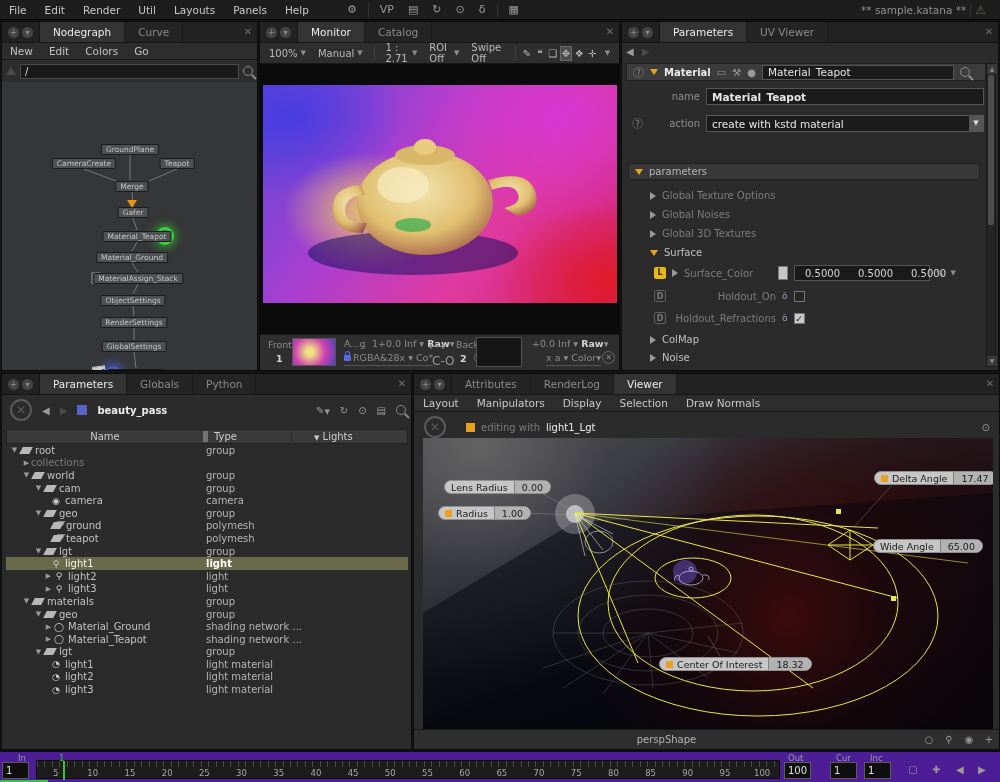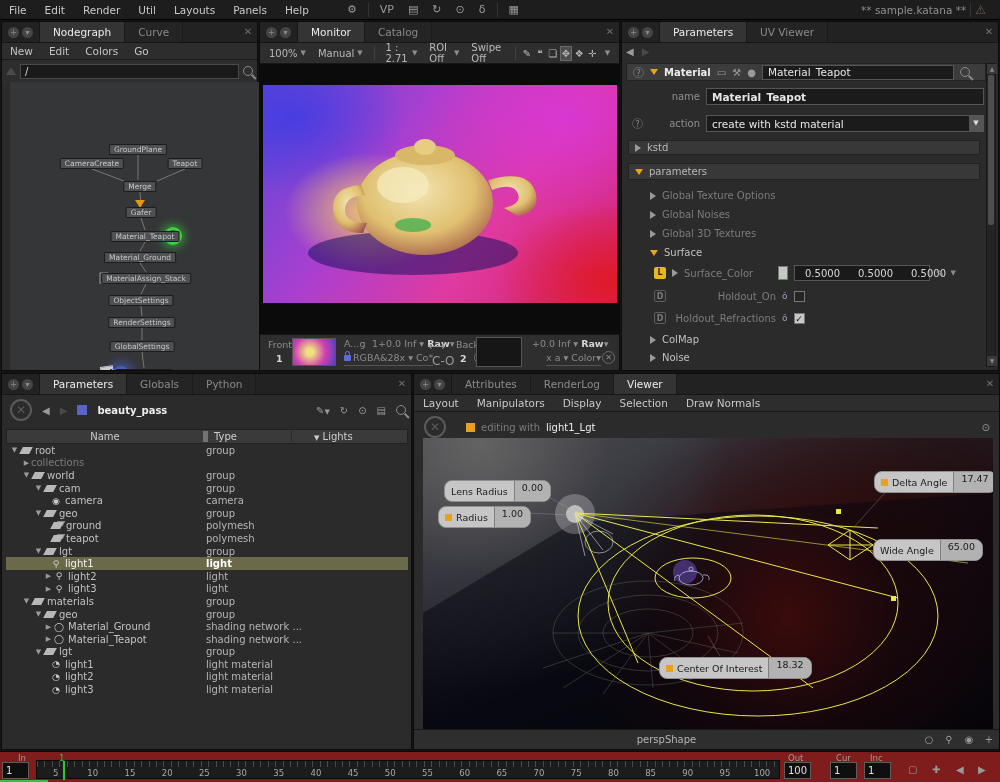--- a/index.html
+++ b/index.html
@@ -37,21 +37,21 @@
   
   #ng-menu { display:flex; height:17px; background:#2d2d2d; border-bottom:1px solid #1a1a1a; }
   #ng-menu span { padding:0 8px; line-height:17px; color:#c4c4c4; font-size:10.5px; }
   .ng-searchrow { height:22px; background:#2d2d2d; display:flex; align-items:center; padding:0 4px; gap:4px; }
   .tri-flag { width:0; height:0; border-left:5px solid transparent; border-right:5px solid transparent; border-bottom:8px solid #4a4a4a; }
   .ng-search { flex:1; height:15px; background:#1a1a1a; border:1px solid #4b4b4b;
     color:#ddd; font-size:10px; padding:0 4px; font-family:inherit; }
   .mag { width:10px; height:10px; border:1.5px solid #8a8a8a; border-radius:50%; position:relative; }
   .mag::after { content:""; position:absolute; width:6px; height:1.5px; background:#8a8a8a;
     transform:rotate(45deg); left:7px; top:9px; }
-  #graph { position:absolute; left:8px; top:60px; width:255px; height:288px; background:#353637; overflow:hidden; }
+  #graph { position:absolute; left:0; top:60px; width:255px; height:288px; background:#353637; overflow:hidden; }
   .gnode { position:absolute; height:11px; line-height:10px; background:#4e5052;
     border:1px solid #1c1c1c; color:#c6c6c6; font-size:7.5px; text-align:center;
     padding:0 4px; transform:translateX(-50%); border-radius:1px; white-space:nowrap; }
   .gnode.pass-node { background:#3c3c40; }
   .view-flag { position:absolute; width:0; height:0; border-left:5px solid transparent;
     border-right:5px solid transparent; border-top:8px solid #e8960f; transform:translateX(-50%); }
   .glow-green { position:absolute; width:18px; height:18px; border-radius:50%;
     border:3px solid #39d13d; box-shadow:0 0 8px 3px rgba(57,209,61,.55);
     transform:translate(-50%,-50%); background:#2a6a2c; }
   .glow-blue { position:absolute; width:16px; height:16px; border-radius:50%;
@@ -129,32 +129,32 @@
   #vw-menu { display:flex; height:17px; background:#2d2d2d; border-bottom:1px solid #1a1a1a; }
   #vw-menu span { padding:0 9px; line-height:17px; color:#c9c9c9; font-size:10.5px; }
   .vw-status { position:absolute; display:flex; align-items:center; gap:6px; }
   .orange-sq { width:9px; height:9px; background:#e8a11d; }
   #viewport { position:absolute; overflow:hidden;
     background:
       radial-gradient(circle at 10% 2%, rgba(100,100,100,.95), rgba(70,70,75,.4) 22%, rgba(0,0,0,0) 42%),
       radial-gradient(circle at 64% 62%, rgba(135,18,8,.8), rgba(60,8,4,.45) 28%, rgba(0,0,0,0) 52%),
       radial-gradient(circle at 88% 30%, rgba(40,10,10,.8), rgba(0,0,0,0) 45%),
       linear-gradient(160deg, #4e4e52 0%, #2e2e38 28%, #0b0b14 58%, #020204 100%); }
-  .pill { position:absolute; display:flex; align-items:center; height:22px;
+  .pill { position:absolute; display:flex; align-items:center; height:14px;
     border:1px solid #8f8f8f; border-radius:8px; overflow:hidden;
     background:#c6c6c6; color:#1a1a1a; font-size:9.5px; white-space:nowrap; }
   .pill .pl { padding:0 6px; display:flex; align-items:center; gap:4px; }
   .pill .pv { padding:0 7px; background:#b2b2b2; border-left:1px solid #808080; height:100%; line-height:13px; }
   .pill .osq { width:7px; height:7px; background:#e8a11d; }
   .vw-bottom { position:absolute; background:#2e2e2e; border-top:1px solid #171717;
     display:flex; align-items:center; }
   .vwb-icon { color:#9a9a9a; font-size:10px; width:20px; text-align:center; }
 
   
-  #timeline { left:0; top:751px; width:1000px; height:31px; background:#7f1d1d; border-top:1px solid #0a0a0a; }
+  #timeline { left:0; top:751px; width:1000px; height:31px; background:#4c1d95; border-top:1px solid #0a0a0a; }
   .tl-lab { position:absolute; color:#9c9c9c; font-size:8.5px; }
   .tl-field { position:absolute; background:#0f0f0f; border:1px solid #5c5c5c; color:#e0e0e0;
     height:17px; width:27px; font-size:10px; padding:0 3px; font-family:inherit; }
   #ruler { position:absolute; left:36px; top:8px; width:744px; height:19px;
     background:#1c1c1c; border:1px solid #0a0a0a;
     background-image:repeating-linear-gradient(90deg,#4a4a4a 0 1px,transparent 1px 7.44px); background-size:100% 6px; background-repeat:no-repeat; }
   #ruler-nums { position:absolute; left:0; top:7px; width:744px; display:flex; }
   #ruler-nums span { width:37.2px; text-align:center; font-size:8.5px; color:#a8a8a8; flex:none; }
   #playhead { position:absolute; left:26px; top:0; width:2px; height:19px; background:#35c53a; }
   .tl-icon { position:absolute; color:#9a9a9a; font-size:10px; }
@@ -366,24 +366,20 @@
     <input class="p-field" style="margin-left: 6px; width: 278px; font-weight: bold;" value="Material_Teapot">
   </div>
   <div class="p-row" style="left:0;top:93px;width:364px">
     <span style="position:absolute;left:10px;color:#8a8a8a;border:1px solid #555;border-radius:50%;width:11px;height:11px;font-size:8px;text-align:center;line-height:11px">?</span>
     <span class="p-label" style="width:78px">action</span>
     <div class="p-field" style="margin-left:6px;width:278px;display:flex;align-items:center;position:relative">
       <span>create with kstd material</span>
       <span style="position:absolute;right:0;top:0;width:14px;height:15px;background:#555;color:#ddd;font-size:7px;text-align:center;line-height:15px">▼</span>
     </div>
   </div>
-  <div class="grp-bar" style="left:6px;top:118px;width:352px;height:15px">
-    <span class="tri-r"></span>
-    <span>kstd</span>
-  </div>
   <div class="grp-bar" style="left:6px;top:141px;width:352px;height:17px">
     <span class="tri-d-org"></span>
     <span>parameters</span>
   </div>
   <div class="p-row" style="left:28px;top:168px;gap:6px">
     <span class="tri-r"></span>
     <span class="dim">Global Texture Options</span>
   </div>
   <div class="p-row" style="left:28px;top:187px;gap:6px">
     <span class="tri-r"></span>

